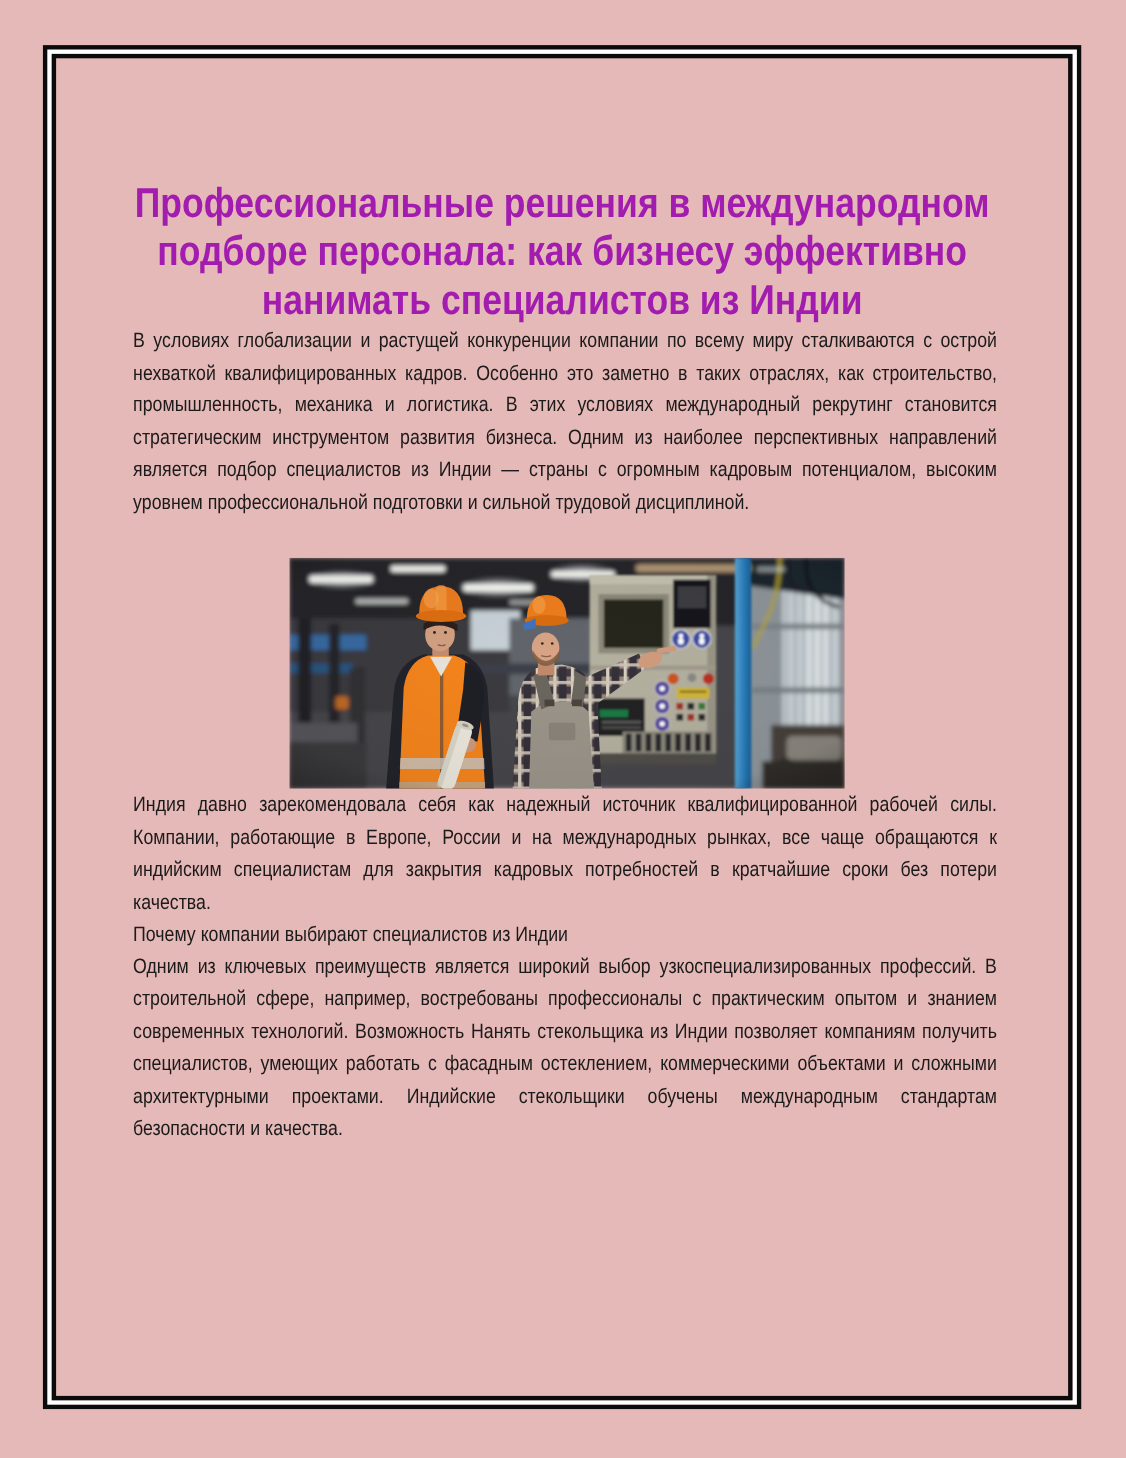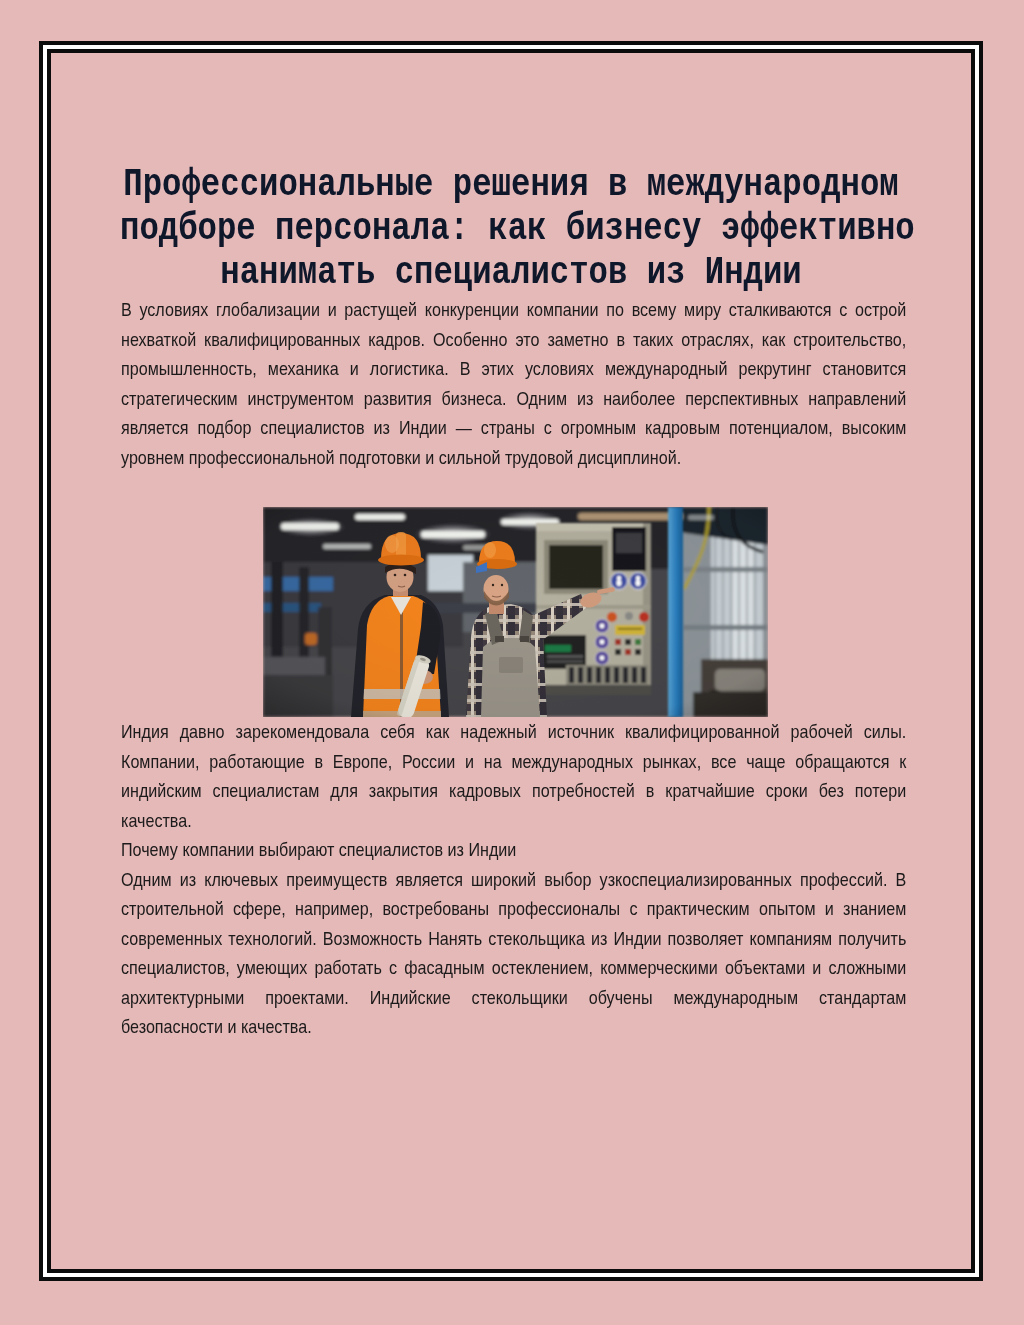--- a/index.html
+++ b/index.html
@@ -20,25 +20,25 @@
   }
   .frame-inner{
     box-sizing:border-box;
     width:100%;height:100%;
     border:4px solid #0b0b0b;
     background:#e4b9b8;
     overflow:hidden;
   }
   .title{
     margin:110px 0 0 0;
-    font-family:Liberation Mono, monospace;
+    font-family:Liberation Sans, sans-serif;
     font-weight:bold;
     font-size:38px;
     line-height:44px;
-    color:#0f172a;
+    color:#a21caf;
     text-align:center;
   }
   .title-line{
     display:block;
     transform:scaleX(0.85);
     transform-origin:50% 50%;
     white-space:nowrap;
   }
   p.body{
     margin:0 0 0 70px;

